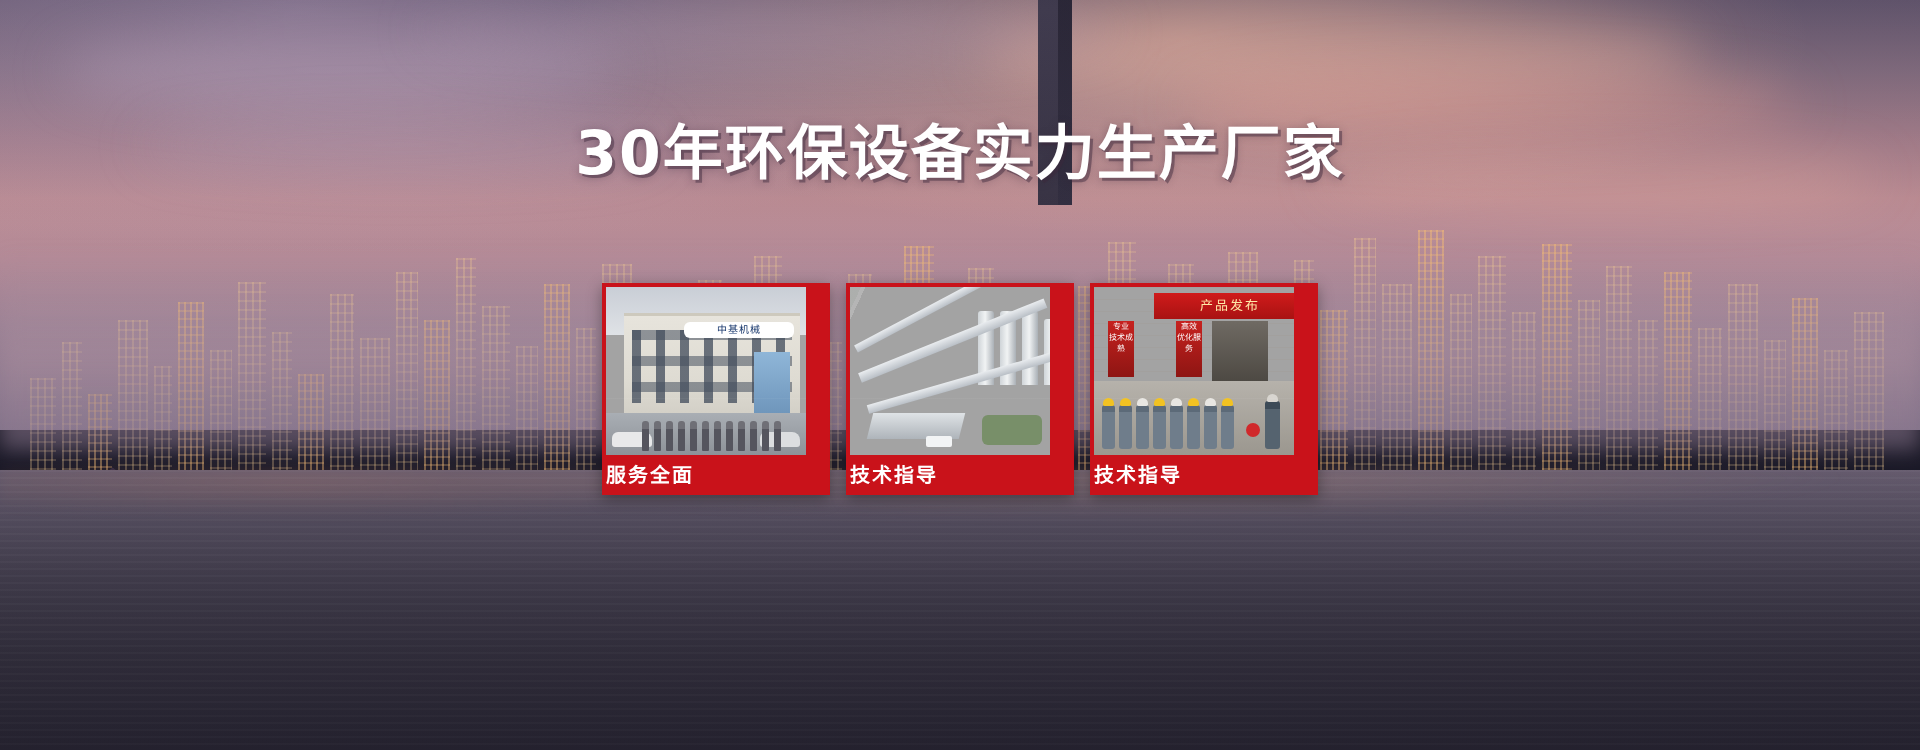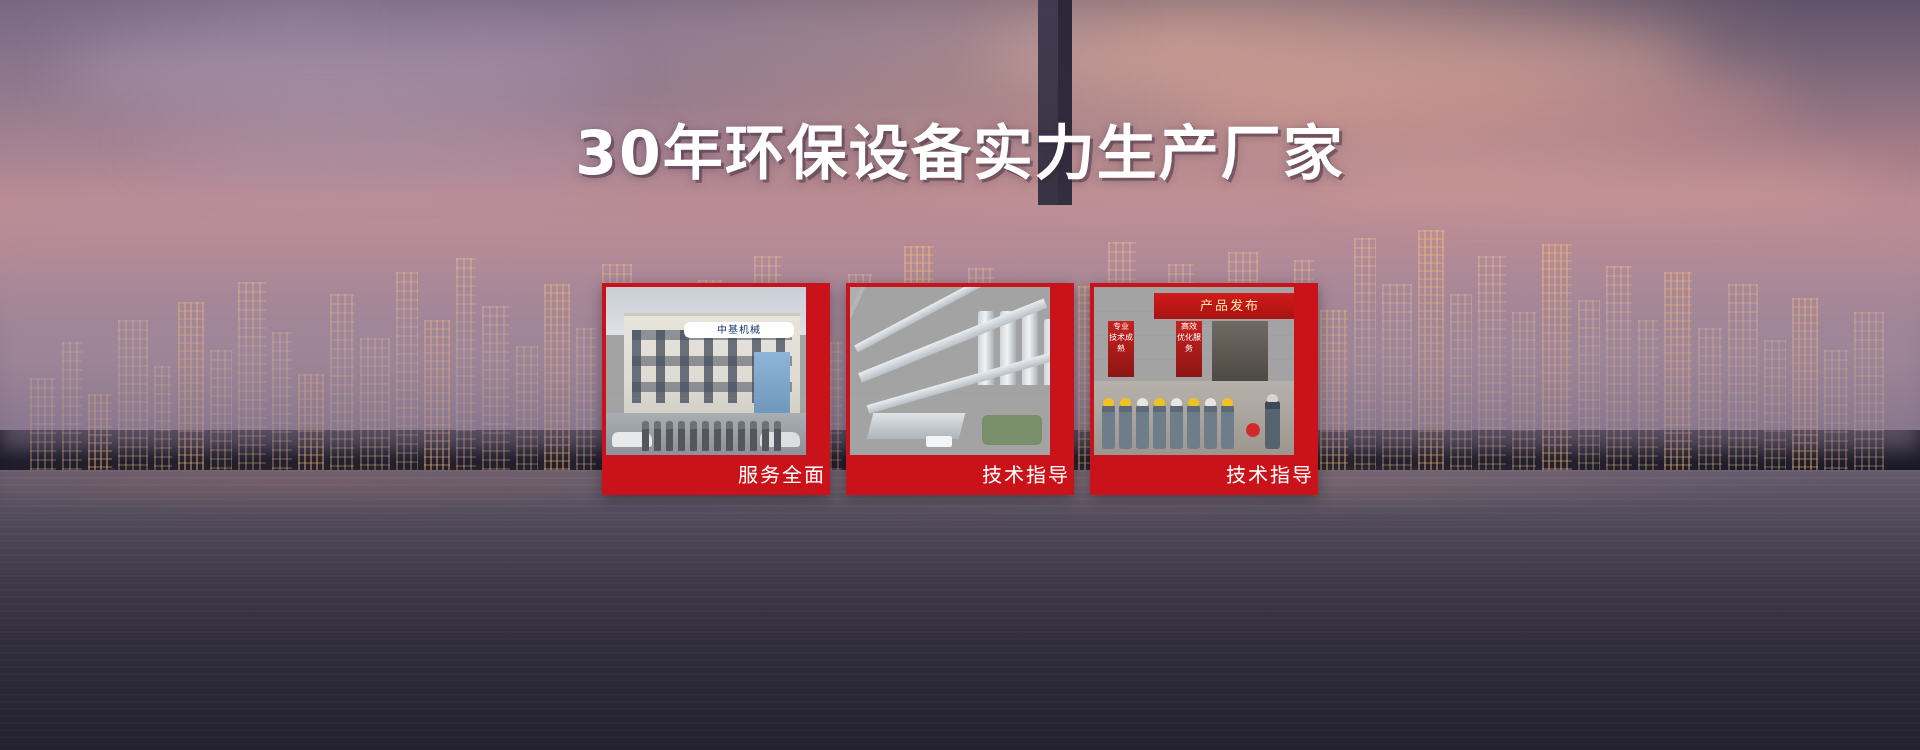--- a/index.html
+++ b/index.html
@@ -144,23 +144,24 @@
     padding:4px 4px 0 4px;
     box-shadow:0 4px 14px rgba(0,0,0,.35);
   }
   .card .photo {
     width:200px; height:168px;
     position:relative; overflow:hidden;
     background:#a3a3a3;
   }
   .card .label {
     height:40px; line-height:40px;
-    text-align:right;
+    text-align:left;
     color:#ffffff; font-size:20px; letter-spacing:2px;
     background:#c9121a;
+    font-weight:bold;
   }
 
   
   .p1 { background:linear-gradient(180deg,#b9bec6 0%,#cfd3d8 40%,#b3b7bd 70%,#9aa0a6 100%); }
   .p1 .sky2 { position:absolute; left:0; right:0; top:0; height:48px; background:linear-gradient(180deg,#c9ced6,#dfe2e6); }
   .p1 .build {
     position:absolute; left:18px; right:6px; top:26px; height:112px;
     background:linear-gradient(180deg,#e7e4dc 0%,#dedbd2 60%,#cfccc3 100%);
     border-top:3px solid #cdc9bd;
   }

